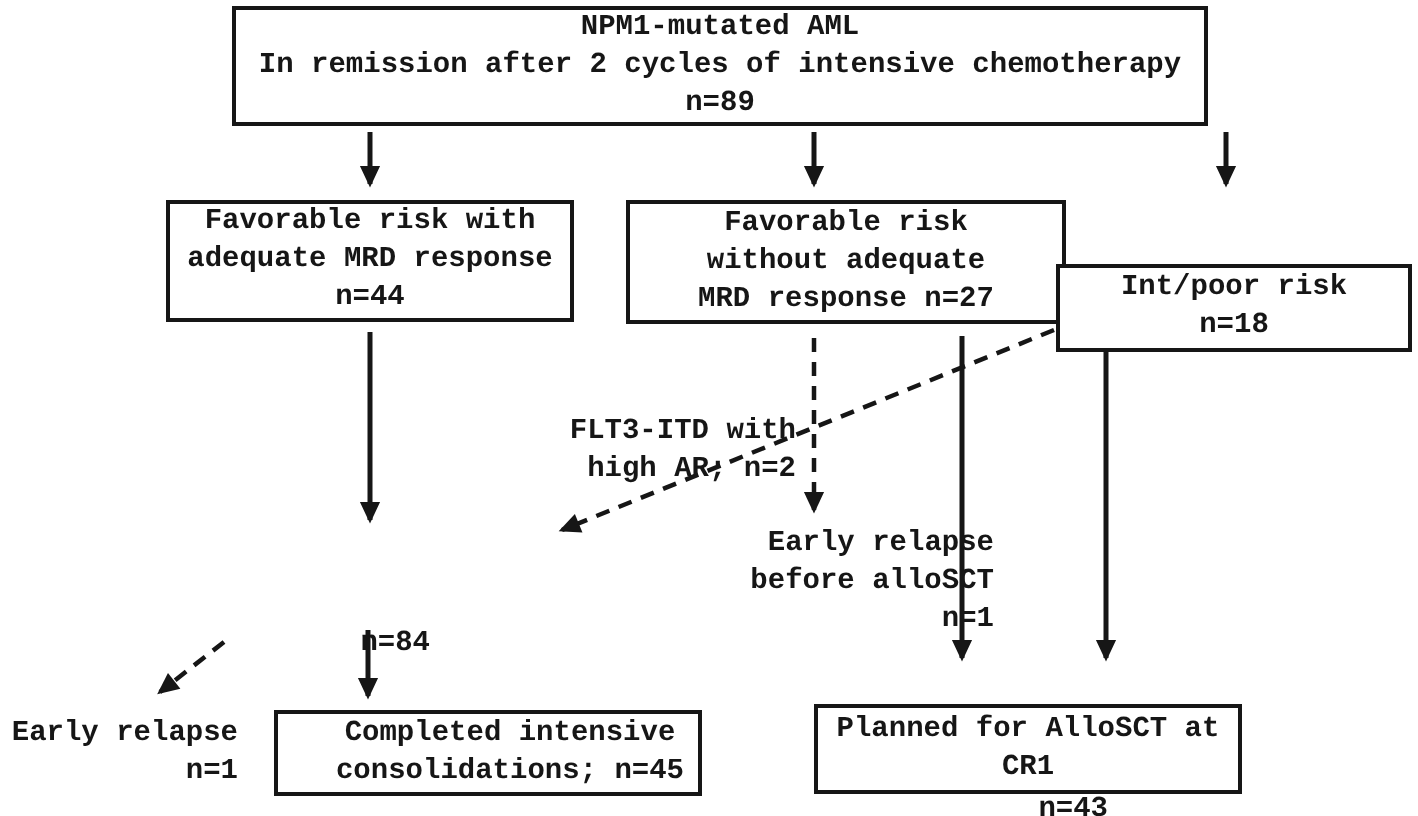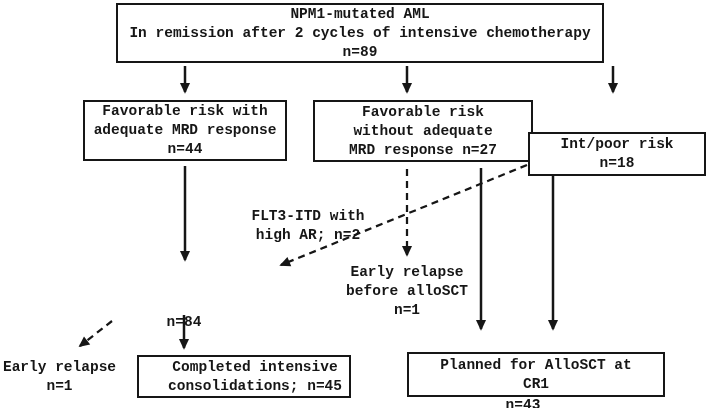--- a/index.html
+++ b/index.html
@@ -43,21 +43,21 @@
     border: 2.5px solid var(--ink, #161616);
     background: var(--bg, #ffffff);
     display: flex;
     align-items: center;
     justify-content: center;
     text-align: center;
     white-space: pre-line;
   }
   .label {
     position: absolute;
-    text-align: center;
+    text-align: right;
     white-space: pre-line;
   }
 </style>
 </head>
 <body>
 
 <div class="stage">
 
   <svg class="arrows" viewBox="0 0 709 408" xmlns="http://www.w3.org/2000/svg">
     <defs>
@@ -89,21 +89,21 @@
 without adequate
 MRD response n=27</div>
 
   <div class="box" style="left:528px; top:100px; width:178px; height:44px;margin-top:32px;">Int/poor risk
 n=18</div>
 
 
   <div class="box" style="left:137px; top:355px; width:214px; height:43px;padding-left:22px;">Completed intensive
 consolidations; n=45</div>
 
-  <div class="box" style="left:407px; top:352px; width:258px; height:45px;">Planned for AlloSCT at
+  <div class="box" style="left:407px; top:352px; width:214px; height:45px;">Planned for AlloSCT at
 CR1</div>
 
   <div class="label" style="left:153px; top:313px; width:62px;">n=84</div>
 
   <div class="label" style="left:492px; top:396px; width:62px;">n=43</div>
 
   <div class="label" style="left:218px; top:207px; width:180px;">FLT3-ITD with
 high AR; n=2</div>
 
   <div class="label" style="left:317px; top:263px; width:180px;">Early relapse

